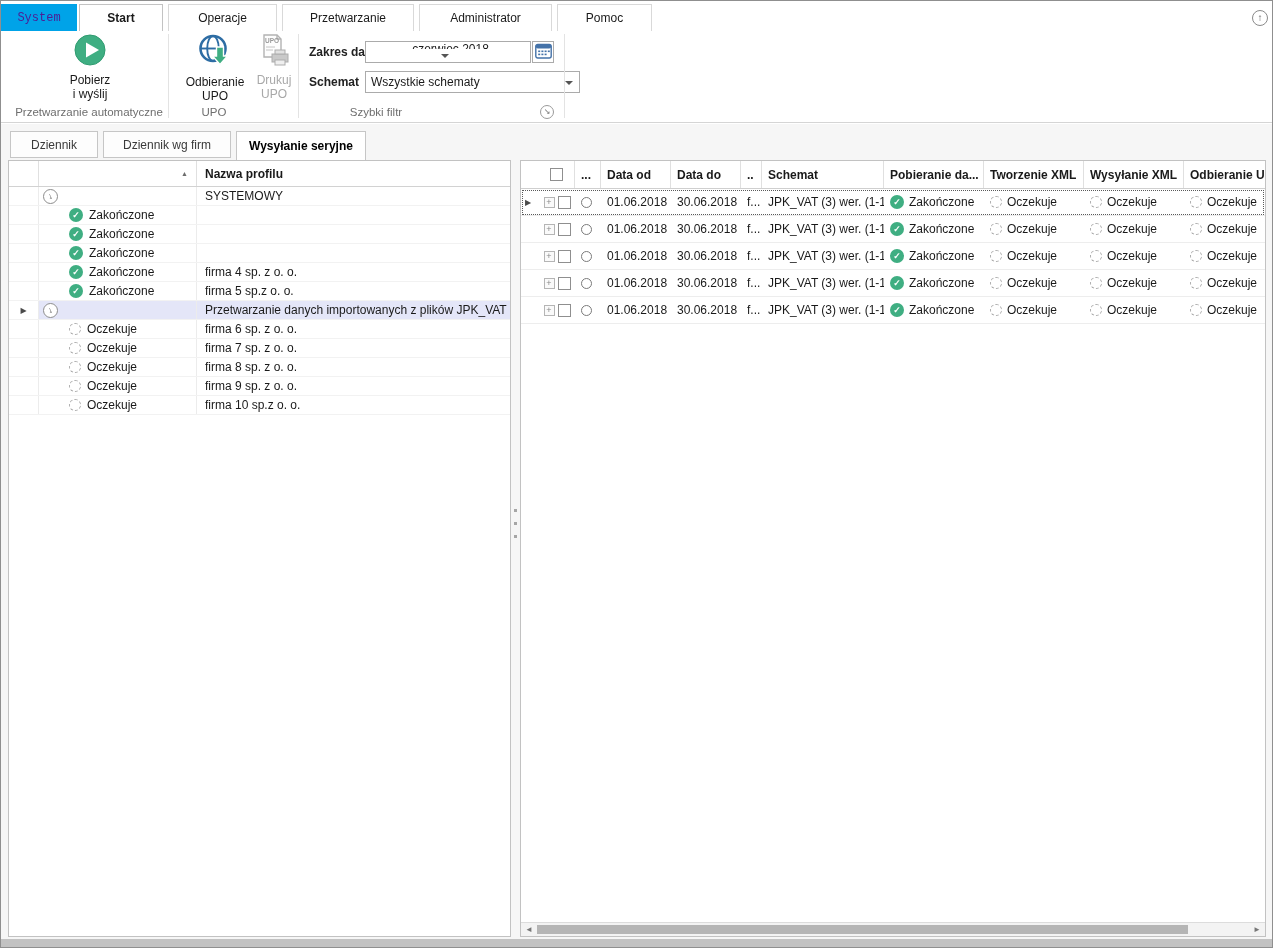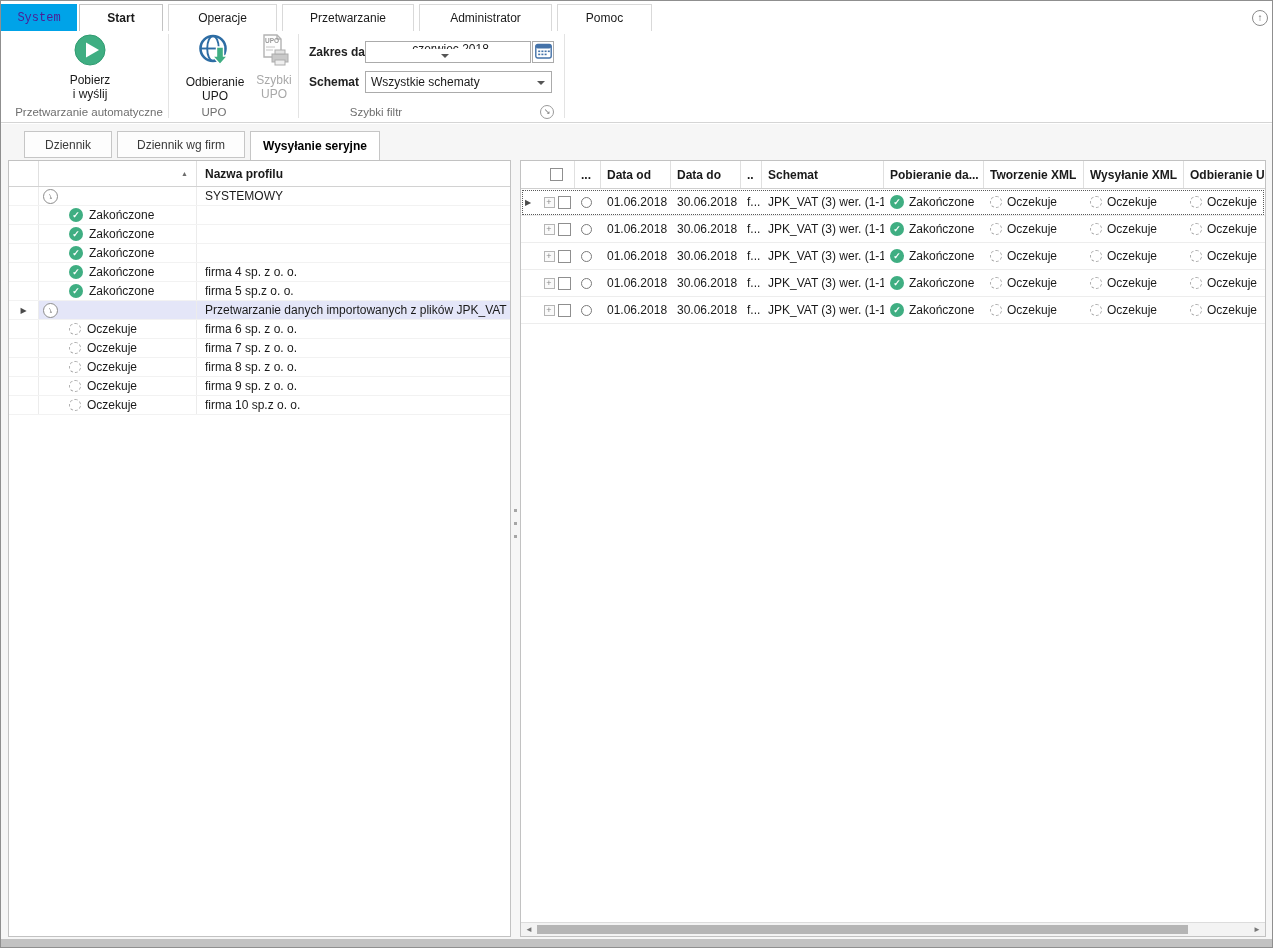--- a/index.html
+++ b/index.html
@@ -33,21 +33,21 @@
   .combo .carrow { width:0; height:0; border:4px solid transparent; border-top-color:#555; margin:5px 6px 0 0; }
   .cal-btn { position:absolute; width:22px; height:22px; border:1px solid #ababab; background:#fff;
              display:flex; align-items:center; justify-content:center; }
   .grp-label { position:absolute; top:75px; color:#6e6e6e; font-size:11.5px; text-align:center; }
   .launcher { position:absolute; top:74px; width:14px; height:14px; border:1px solid #9a9a9a; border-radius:50%;
               color:#6e6e6e; font-size:8px; line-height:12px; text-align:center; background:#fff; }
 
   
   .content { position:absolute; left:1px; right:1px; top:124px; bottom:9px; background:#f6f6f6; }
   .doc-tab { position:absolute; top:7px; height:27px; background:#fdfdfd; border:1px solid #c6c6c6;
-             display:flex; align-items:center; justify-content:center; color:#3a3a3a; cursor:default;margin-left:14px; }
+             display:flex; align-items:center; justify-content:center; color:#3a3a3a; cursor:default; }
   .doc-tab.active { background:#fff; font-weight:bold; color:#000; border-bottom-color:#fff; height:30px; }
 
   .panel { position:absolute; top:36px; bottom:2px; background:#fff; border:1px solid #c2c2c2; overflow:hidden; }
   .panel.left { left:7px; width:503px; }
   .panel.right { left:519px; width:746px; }
   .splitter { position:absolute; left:510px; top:36px; width:9px; bottom:2px; }
   .splitter .dot { position:absolute; left:3px; width:3px; height:3px; background:#a6a6a6; }
 
   
   .lheader { display:flex; height:26px; border-bottom:1px solid #d2d2d2; font-weight:bold; align-items:stretch; }
@@ -147,21 +147,21 @@
         <path d="M20 2 v4 h4" fill="none" stroke="#b3b3b3" stroke-width="1.4"></path>
         <text x="8" y="10" font-size="6.5" font-weight="bold" fill="#9a9a9a">UPO</text>
         <line x1="9" y1="14" x2="18" y2="14" stroke="#c4c4c4" stroke-width="1"></line>
         <line x1="9" y1="17" x2="16" y2="17" stroke="#c4c4c4" stroke-width="1"></line>
         <rect x="15" y="21" width="16" height="8" fill="#c9c9c9" stroke="#adadad" stroke-width="1"></rect>
         <rect x="18" y="17" width="10" height="4" fill="#e2e2e2" stroke="#adadad" stroke-width="1"></rect>
         <rect x="18" y="27" width="10" height="5" fill="#efefef" stroke="#adadad" stroke-width="1"></rect>
       </svg>
     </span>
     <div class="blabel">
-      <div>Szybki</div>
+      <div>Drukuj</div>
       <div>UPO</div>
     </div>
   </div>
   <div class="rb-sep" style="left:297px;"></div>
 
   <div class="rb-label" style="left:308px;top:14px;">Zakres dat</div>
   <div class="combo" style="left:364px;top:10px;width:166px;flex-direction:column;">
     <div class="cval">czerwiec 2018</div>
     <div class="carrow"></div>
   </div>
@@ -176,21 +176,21 @@
             <rect x="9.6" y="7.5" width="2" height="1.6"></rect>
             <rect x="12.8" y="7.5" width="2" height="1.6"></rect>
           <rect x="3.2" y="10.6" width="2" height="1.6"></rect>
             <rect x="6.4" y="10.6" width="2" height="1.6"></rect>
             <rect x="9.6" y="10.6" width="2" height="1.6"></rect>
         </g>
       </svg>
     </span>
   </div>
   <div class="rb-label" style="left:308px;top:44px;">Schemat</div>
-  <div class="combo" style="left:364px;top:40px;width:187px;">
+  <div class="combo" style="left:364px;top:40px;width:215px;">
     <div class="cval">Wszystkie schematy</div>
     <div class="carrow"></div>
   </div>
   <div class="rb-sep" style="left:563px;"></div>
 
   <div class="grp-label" style="left:0;width:176px;">Przetwarzanie automatyczne</div>
   <div class="grp-label" style="left:153px;width:120px;">UPO</div>
   <div class="grp-label" style="left:315px;width:120px;">Szybki filtr</div>
   <div class="launcher" style="left:539px;">↘</div>
 </div>

